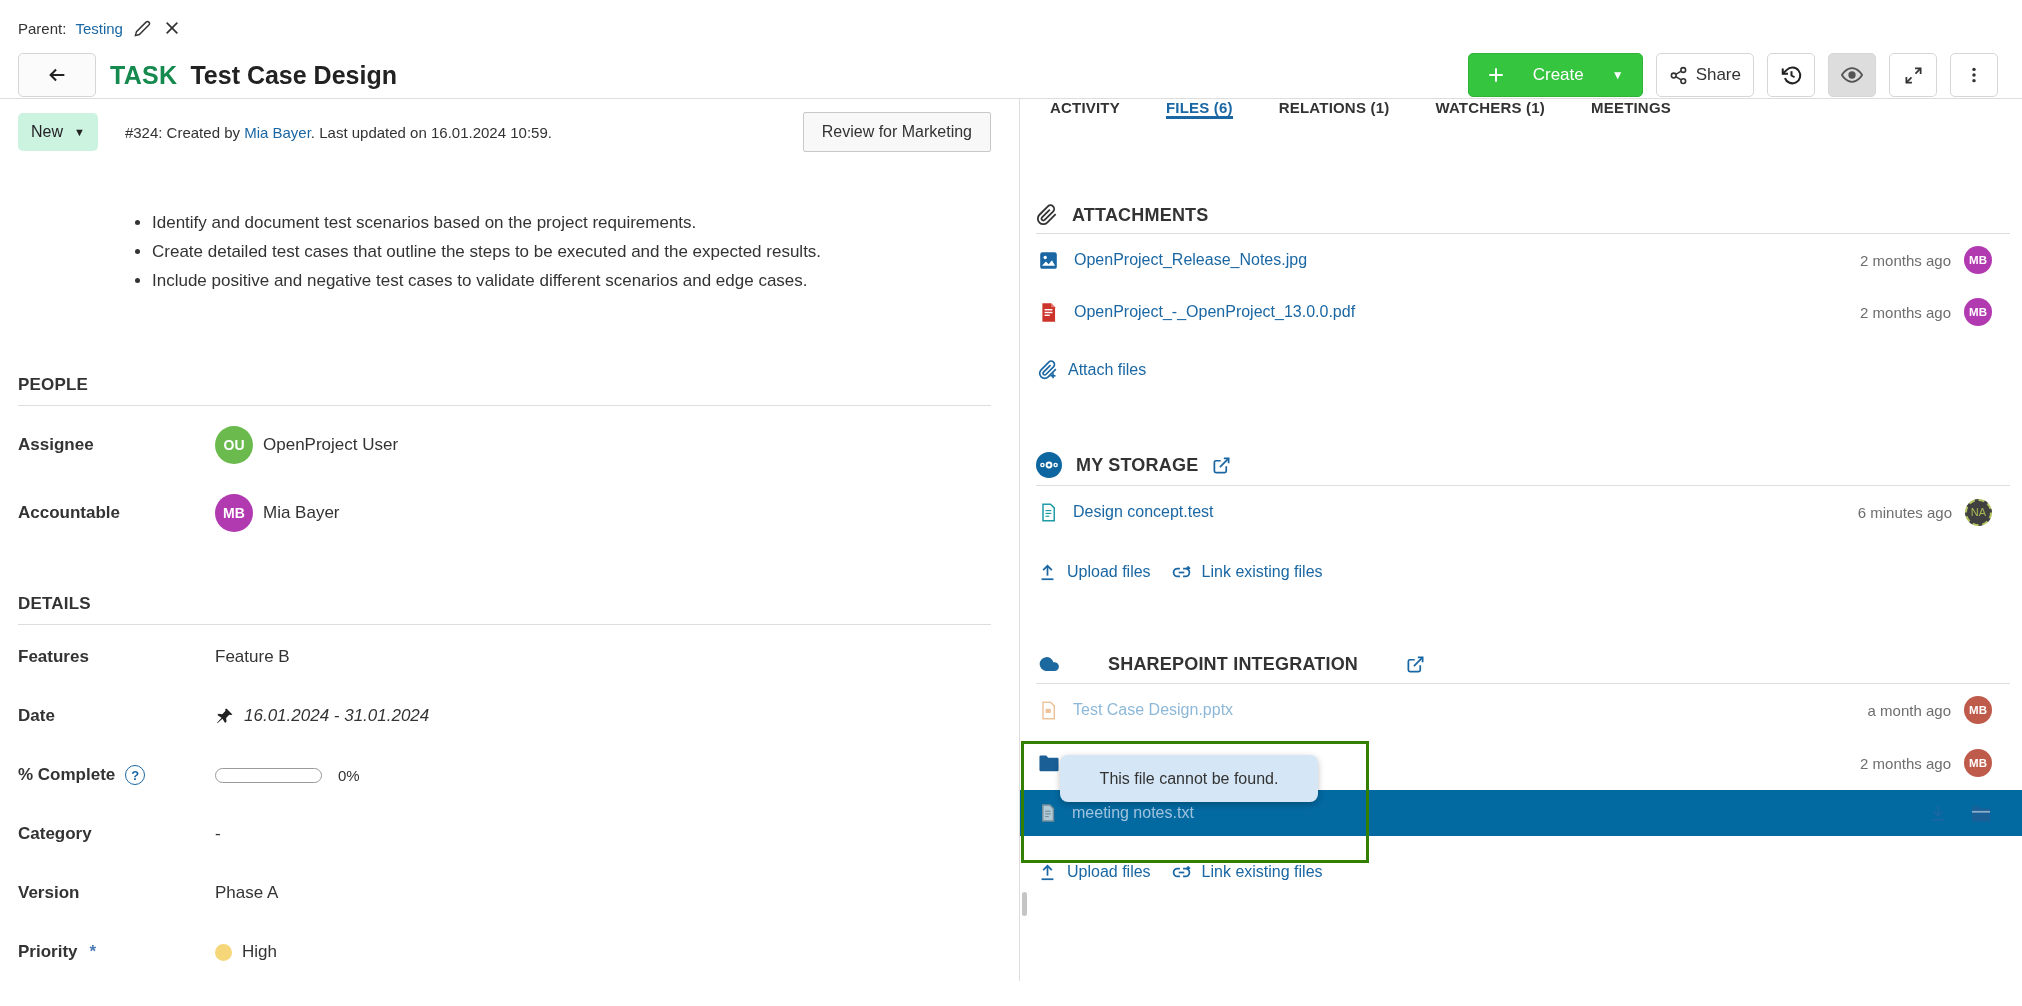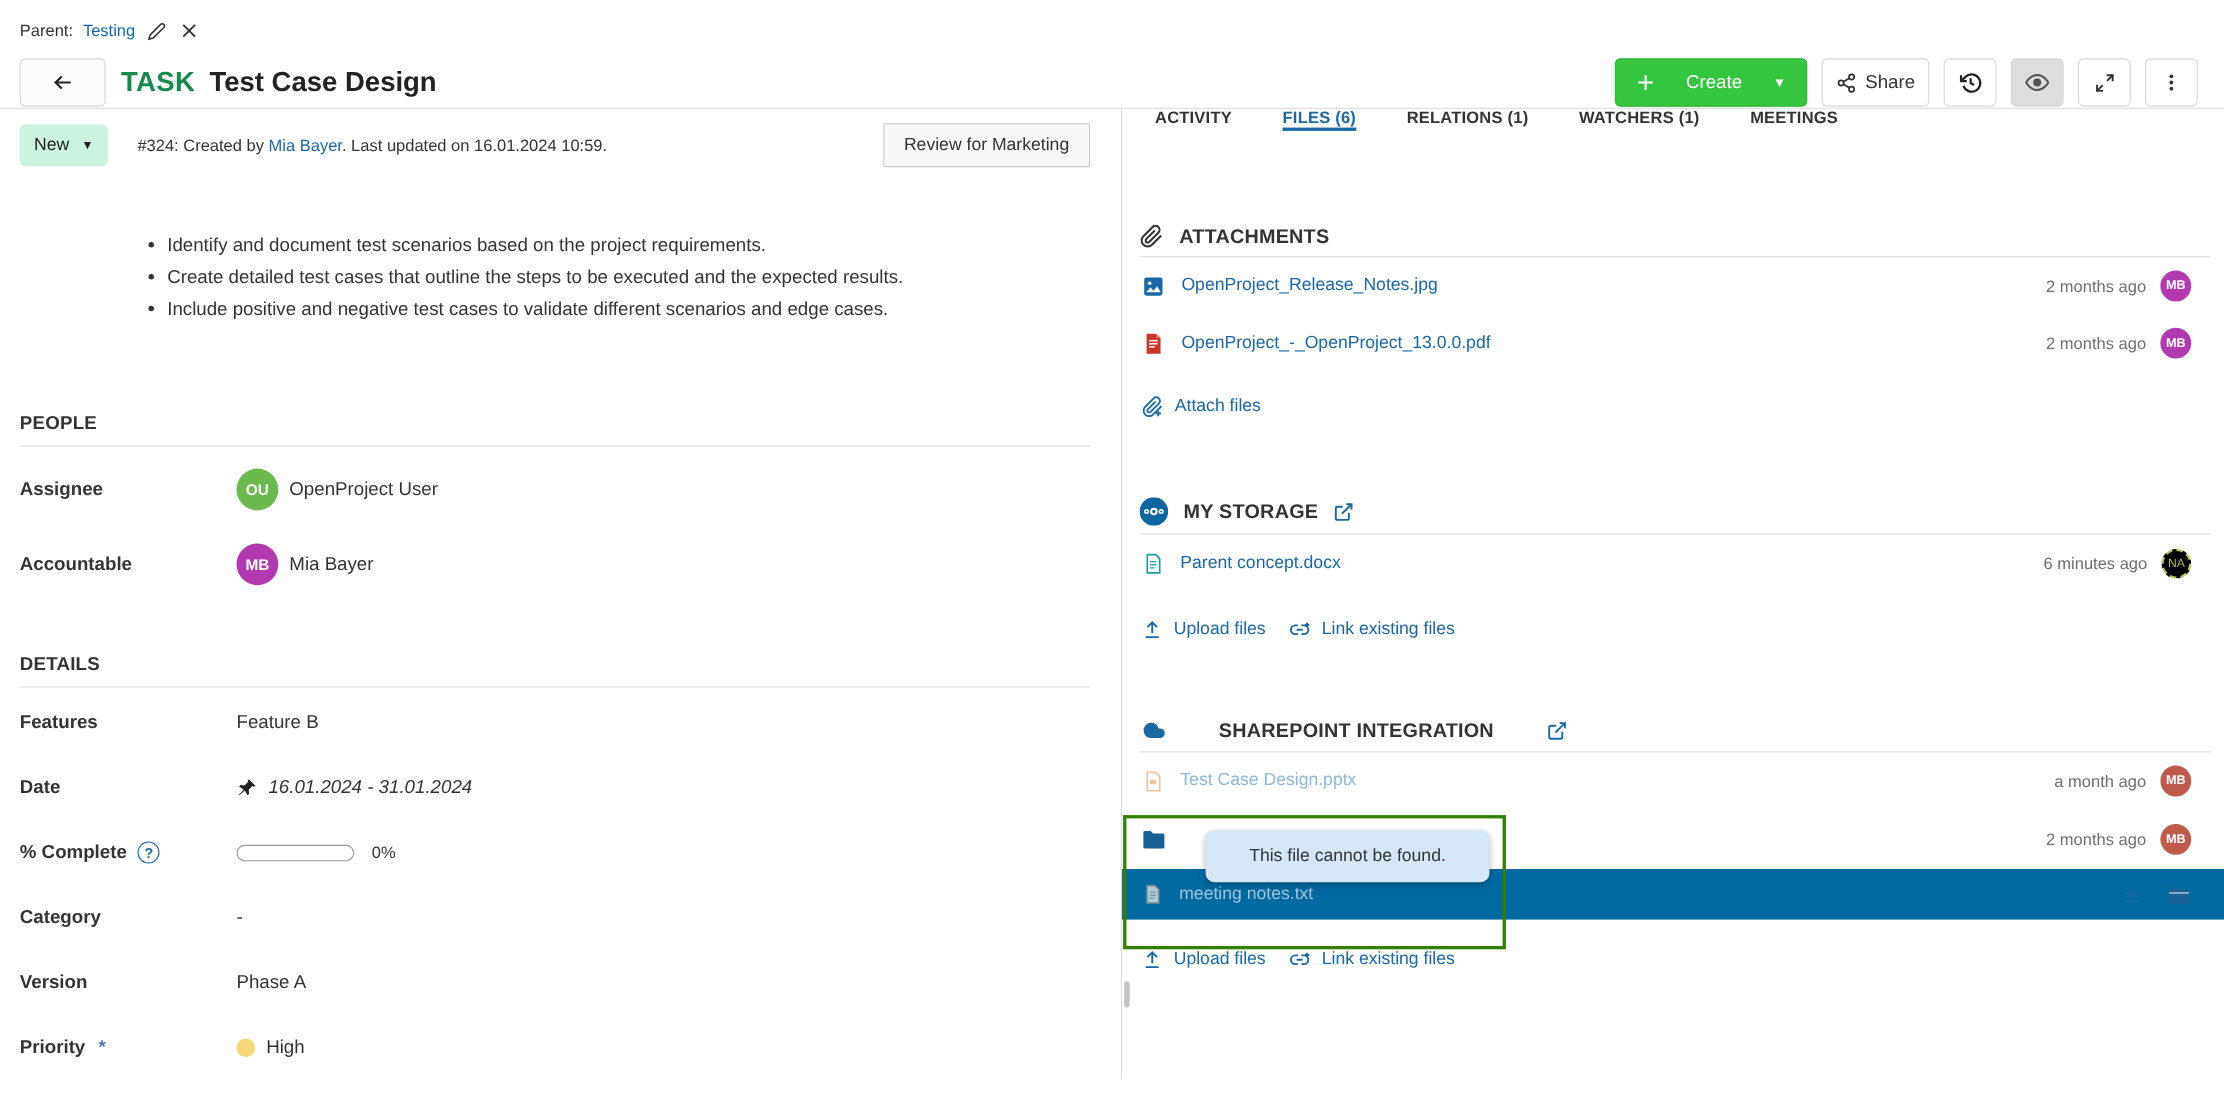--- a/index.html
+++ b/index.html
@@ -48,21 +48,21 @@
   .pr-2 { margin-top:30px; min-height:38px; }
   .dr-1 { margin-top:22px; }
   .dr-n { margin-top:39px; }
 
   .avatar { border-radius:50%; color:#fff; display:flex; align-items:center; justify-content:center; font-weight:bold; }
   .avatar-lg { width:38px; height:38px; font-size:14px; }
   .avatar-sm { width:28px; height:28px; font-size:11.5px; }
   .av-green { background:#6aba4d; }
   .av-purple { background:#b13ab1; }
   .av-orange { background:#bf5b4b; }
-  .avatar-na { width:27px; height:27px; border-radius:50%; border:2px dashed #b3c35f; color:#a9ba55; background:#000000; display:flex; align-items:center; justify-content:center; font-size:11px; }
+  .avatar-na { width:27px; height:27px; border-radius:50%; border:2px dashed #b3c35f; color:#a9ba55; background:#404040; display:flex; align-items:center; justify-content:center; font-size:11px; }
 
   .date-value { font-style:italic; }
   .help-circle { width:20px; height:20px; border:1.6px solid #1A67A3; color:#1A67A3; border-radius:50%; font-size:13px; font-weight:bold; display:flex; align-items:center; justify-content:center; cursor:pointer; }
   .progress-wrap { display:flex; align-items:center; gap:16px; }
   .progress-bar { width:107px; height:15px; border:1px solid #9a9a9a; border-radius:8px; background:#fff; }
   .priority-dot { width:17px; height:17px; border-radius:50%; background:#f5d77a; }
   .required-star { color:#4a7ab5; font-weight:bold; margin-left:2px; }
 
   
   .tabs { display:flex; gap:46px; height:39px; align-items:flex-start; padding-left:30px; }
@@ -85,21 +85,21 @@
   .row-folder { height:54px; }
   .action-icons { display:flex; gap:22px; align-items:center; }
 
   .links-row { display:flex; align-items:center; gap:20px; height:48px; padding-left:18px; }
   .links-row.mt { margin-top:10px; }
   .links-row.mt2 { margin-top:12px; }
   .inline-link { display:flex; align-items:center; gap:10px; color:#1A67A3; font-size:16px; text-decoration:none; cursor:pointer; }
 
   
   .annotation-box { position:absolute; left:1px; top:642px; width:348px; height:122px; border:3px solid #338000; pointer-events:none; z-index:6; }
-  .tooltip { position:absolute; left:40px; top:656px; width:258px; height:47px; background:#d5e7f6; border-radius:8px; box-shadow:0 2px 6px rgba(0,0,0,0.25); display:flex; align-items:center; justify-content:center; font-size:16px; color:#333; z-index:5;margin-left:36px; }
+  .tooltip { position:absolute; left:40px; top:656px; width:258px; height:47px; background:#d5e7f6; border-radius:8px; box-shadow:0 2px 6px rgba(0,0,0,0.25); display:flex; align-items:center; justify-content:center; font-size:16px; color:#333; z-index:5; }
   .resizer-handle { position:absolute; left:2px; top:793px; width:5px; height:24px; background:#c4c4c4; border-radius:3px; cursor:col-resize; z-index:4; }
 
   svg { display:block; }
 </style>
 </head>
 <body>
 
 <div class="top">
   <div class="parent-row">
     <span>Parent:</span>
@@ -340,21 +340,21 @@
       </span>
     </div>
 
     <div class="file-row">
       <svg class="file-glyph" width="20" height="21" viewBox="0 0 24 24" fill="none" stroke="#1e9ba6" stroke-width="1.8">
           <path d="M6 2h9l4.5 4.5V22H6z"></path>
           <rect x="9" y="9" width="7" height="1.4" fill="#1e9ba6" stroke="none"></rect>
           <rect x="9" y="12.4" width="7" height="1.4" fill="#1e9ba6" stroke="none"></rect>
           <rect x="9" y="15.8" width="4.5" height="1.4" fill="#1e9ba6" stroke="none"></rect>
         </svg>
-      <a class="file-name">Parent concept.docx</a>
+      <a class="file-name">Design concept.test</a>
       <span class="row-spacer"></span>
       <span class="file-time">6 minutes ago</span>
       <span class="avatar-na">NA</span>
     </div>
 
     <div class="links-row mt">
       <a class="inline-link">
         <svg width="19" height="19" viewBox="0 0 24 24" fill="none" stroke="#1A67A3" stroke-width="2.2">
             <line x1="12" y1="16" x2="12" y2="4"></line>
             <polyline points="6.5 9 12 3.5 17.5 9"></polyline>

